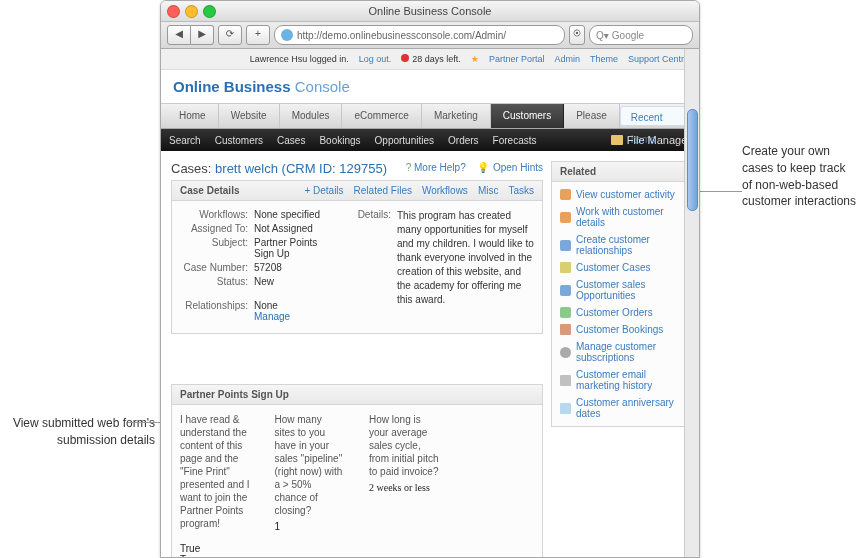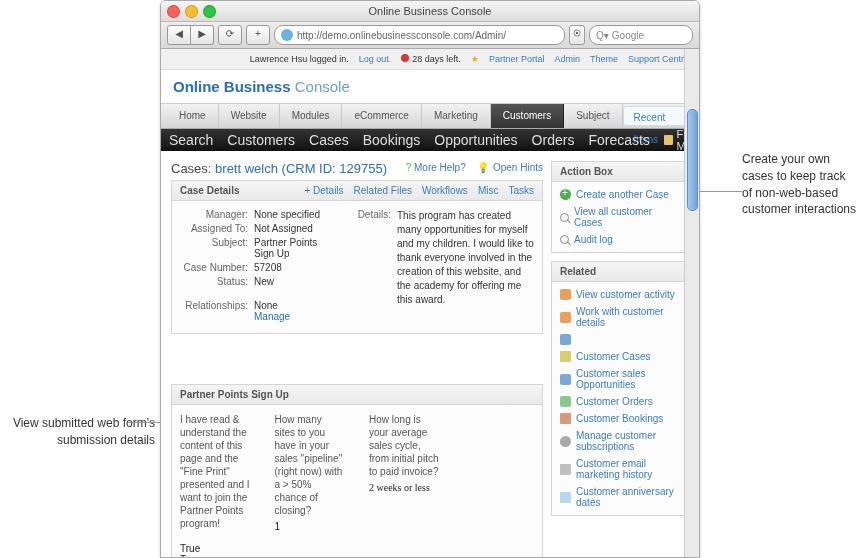--- a/index.html
+++ b/index.html
@@ -1,18 +1,18 @@
 <!DOCTYPE html>
 <html><head>
 <meta charset="utf-8">
 <style>
 body{margin:0;font-family:"Lucida Grande",Arial,sans-serif;font-size:11px;color:#333;background:#fff}
 .canvas{position:relative;width:860px;height:558px}
 .annotation{position:absolute;font-size:12px;color:#333;line-height:1.4}
-.annotation.right{left:742px;top:151px;width:115px}
+.annotation.right{left:742px;top:143px;width:115px}
 .annotation.left{left:0;top:415px;width:155px;text-align:right}
 .ann-line{position:absolute;background:#999;height:1px}
 .browser{position:absolute;left:160px;top:0;width:538px;height:556px;border:1px solid #aaa;border-radius:6px 6px 0 0;background:#fff;box-shadow:0 1px 3px rgba(0,0,0,.2);overflow:hidden}
 .titlebar{height:20px;background:linear-gradient(#f6f6f6,#dcdcdc);border-bottom:1px solid #bbb;position:relative;text-align:center;font-size:11px;line-height:20px;color:#444}
 .traffic{position:absolute;left:6px;top:4px;display:flex;gap:5px}
 .traffic span{width:11px;height:11px;border-radius:50%;display:inline-block;border:1px solid rgba(0,0,0,.2)}
 .tl-red{background:#ff5f57}.tl-yel{background:#ffbd2e}.tl-grn{background:#28c940}
 .toolbar{height:26px;background:linear-gradient(#ededed,#d9d9d9);border-bottom:1px solid #aaa;display:flex;align-items:center;padding:0 6px;gap:4px}
 .tb-btn{width:22px;height:18px;border:1px solid #999;border-radius:3px;background:linear-gradient(#fff,#e5e5e5);text-align:center;line-height:16px;font-size:10px;color:#555}
 .tb-group{display:flex}
@@ -26,21 +26,21 @@
 .topstrip a{color:#3b7bbf;text-decoration:none}
 .red-dot{width:8px;height:8px;border-radius:50%;background:#d33;display:inline-block;margin-right:3px}
 .star{color:#f5a623}
 .logo{padding:8px 12px;font-size:15px;font-weight:bold;color:#2a6fb5}
 .logo .light{font-weight:normal;color:#6a9fd4}
 .mainnav{height:24px;background:linear-gradient(#f2f2f2,#d6d6d6);border-top:1px solid #ccc;border-bottom:1px solid #aaa;display:flex;align-items:flex-end;padding-left:6px}
 .mainnav .tab{padding:0 12px;line-height:24px;font-size:10px;color:#555;border-right:1px solid #c8c8c8;cursor:pointer}
 .mainnav .tab.active{background:linear-gradient(#555,#333);color:#fff;border-right:1px solid #222}
 .mainnav .recent{margin-left:auto;margin-right:8px;padding:0 10px;line-height:22px;font-size:10px;color:#3b7bbf;border:1px solid #cde;background:#f5faff;border-radius:3px;align-self:center;height:18px}
 .subnav{height:22px;background:linear-gradient(#333,#111);display:flex;align-items:center;padding:0 8px;gap:14px}
-.subnav a{color:#ddd;font-size:14px;text-decoration:none}
+.subnav a{color:#ddd;font-size:10px;text-decoration:none}
 .subnav .fm{margin-left:auto;color:#ddd;display:flex;align-items:center;gap:4px}
 .fm-icon{width:12px;height:10px;background:#e8c468;border-radius:1px}
 .page{display:flex;padding:10px 8px 0 10px;gap:8px}
 .maincol{flex:1;min-width:0}
 .sidecol{width:140px}
 .pagetitle{font-size:13px;color:#444;margin-bottom:4px}
 .pagetitle a{color:#2a6fb5;text-decoration:none}
 .helpbar{display:flex;justify-content:flex-end;gap:12px;font-size:10px;margin-bottom:6px}
 .helpbar a{color:#3b7bbf;text-decoration:none}
 .panel{border:1px solid #d5d5d5;background:#fcfcfc;margin-bottom:8px}
@@ -129,21 +129,21 @@
       <div class="logo">
         <span>Online Business</span><span class="light"> Console</span>
       </div>
       <div class="mainnav" id="mainnav">
           <div class="tab">Home</div>
           <div class="tab">Website</div>
           <div class="tab">Modules</div>
           <div class="tab">eCommerce</div>
           <div class="tab">Marketing</div>
           <div class="tab active">Customers</div>
-          <div class="tab">Subject</div>
+          <div class="tab">Please</div>
           <div class="recent">Recent Items</div>
         </div>
       <div class="subnav" id="subnav">
           <a href="#">Search</a>
           <a href="#">Customers</a>
           <a href="#">Cases</a>
           <a href="#">Bookings</a>
           <a href="#">Opportunities</a>
           <a href="#">Orders</a>
           <a href="#">Forecasts</a>
@@ -173,21 +173,21 @@
                   <a href="#">Related Files</a>
                   <a href="#">Workflows</a>
                   <a href="#">Misc</a>
                   <a href="#">Tasks</a>
                 </span>
             </div>
             <div class="panel-b">
               <div class="detgrid">
                 <div class="detleft">
                   <div class="kv">
-                      <span class="k">Manager:</span>
+                      <span class="k">Workflows:</span>
                       <span class="v">None specified</span>
                     </div>
                   <div class="kv">
                       <span class="k">Assigned To:</span>
                       <span class="v">Not Assigned</span>
                     </div>
                   <div class="kv">
                       <span class="k">Subject:</span>
                       <span class="v">Partner Points Sign Up</span>
                     </div>
@@ -234,49 +234,33 @@
                     <div class="q">How long is your average sales cycle, from initial pitch to paid invoice?</div>
                     <div class="a" style="white-space: pre-line; font-family: Liberation Serif, serif;">2 weeks or less</div>
                   </div>
                 </div>
             </div>
           </div>
         </div>
 
         <div class="sidecol">
           <div class="sidepanel">
-            <div class="sidepanel-h">Action Box</div>
-            <ul id="actionlist">
-                <li>
-                  <span class="ico ico-plus"></span>
-                  <a href="#">Create another Case</a>
-                </li>
-                <li>
-                  <span class="ico ico-mag"></span>
-                  <a href="#">View all customer Cases</a>
-                </li>
-                <li>
-                  <span class="ico ico-mag"></span>
-                  <a href="#">Audit log</a>
-                </li>
-              </ul>
-          </div>
-          <div class="sidepanel">
             <div class="sidepanel-h">Related</div>
             <ul id="relatedlist">
                 <li>
                   <span class="ico ico-person"></span>
                   <a href="#">View customer activity</a>
                 </li>
                 <li>
                   <span class="ico ico-person"></span>
                   <a href="#">Work with customer details</a>
                 </li>
                 <li>
                   <span class="ico ico-link"></span>
+                  <a href="#">Create customer relationships</a>
                 </li>
                 <li>
                   <span class="ico ico-doc"></span>
                   <a href="#">Customer Cases</a>
                 </li>
                 <li>
                   <span class="ico ico-link"></span>
                   <a href="#">Customer sales Opportunities</a>
                 </li>
                 <li>

